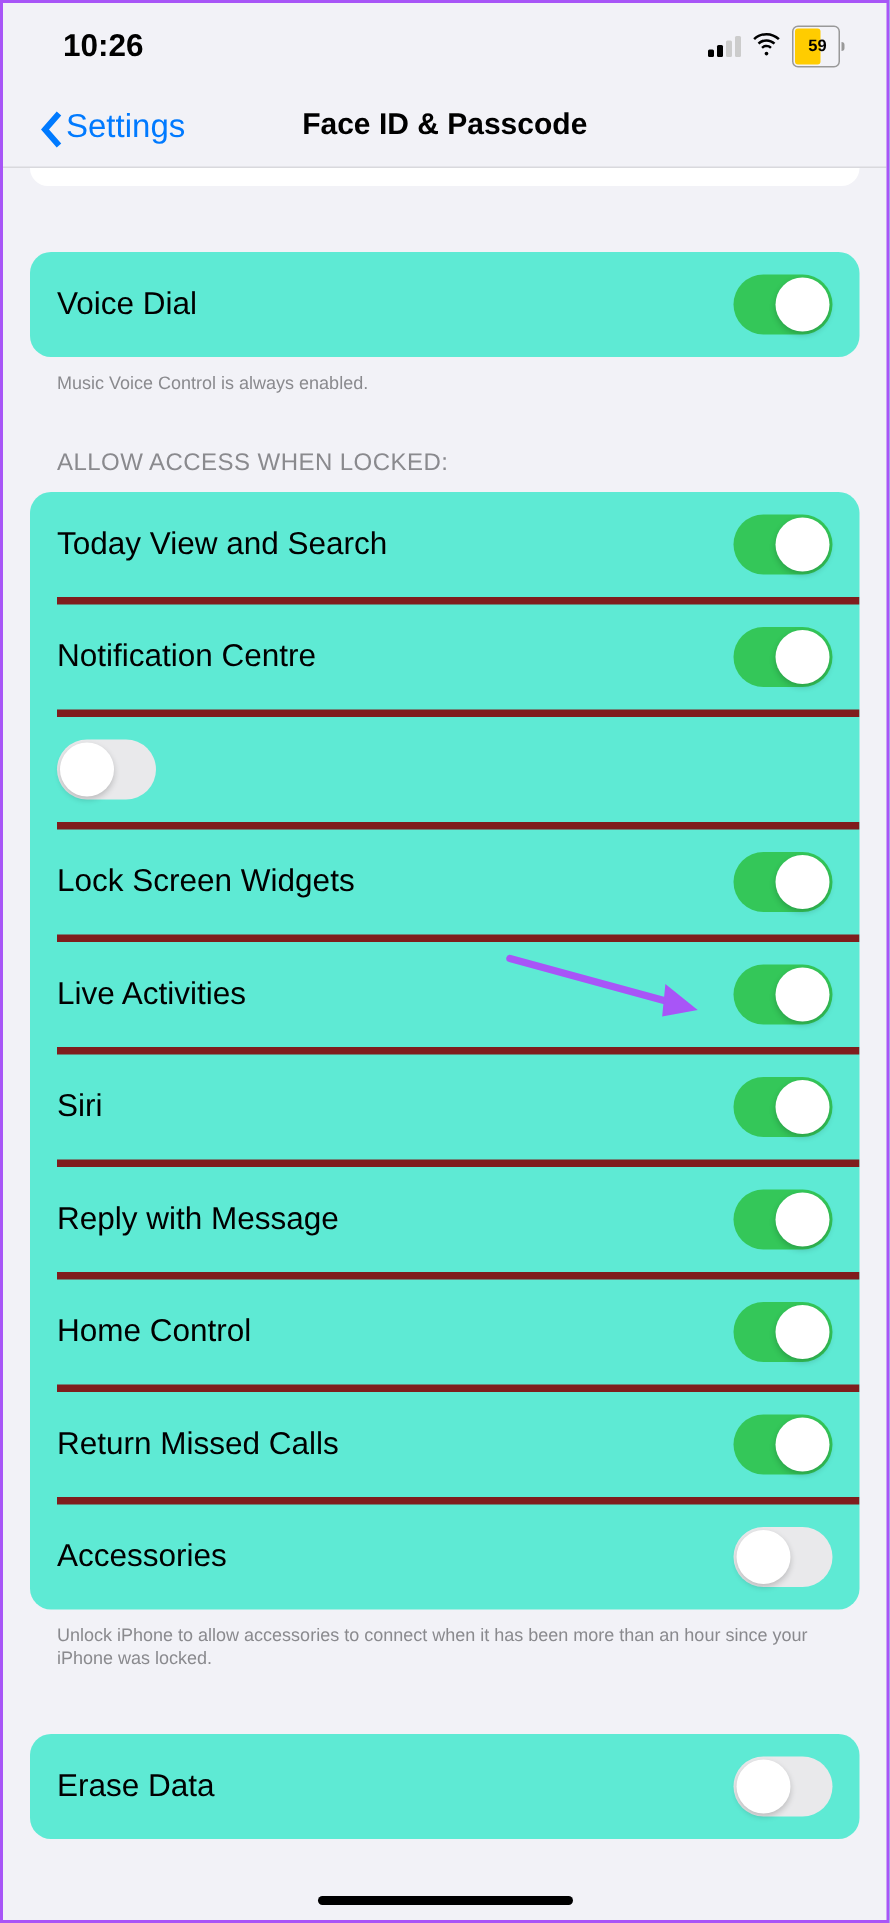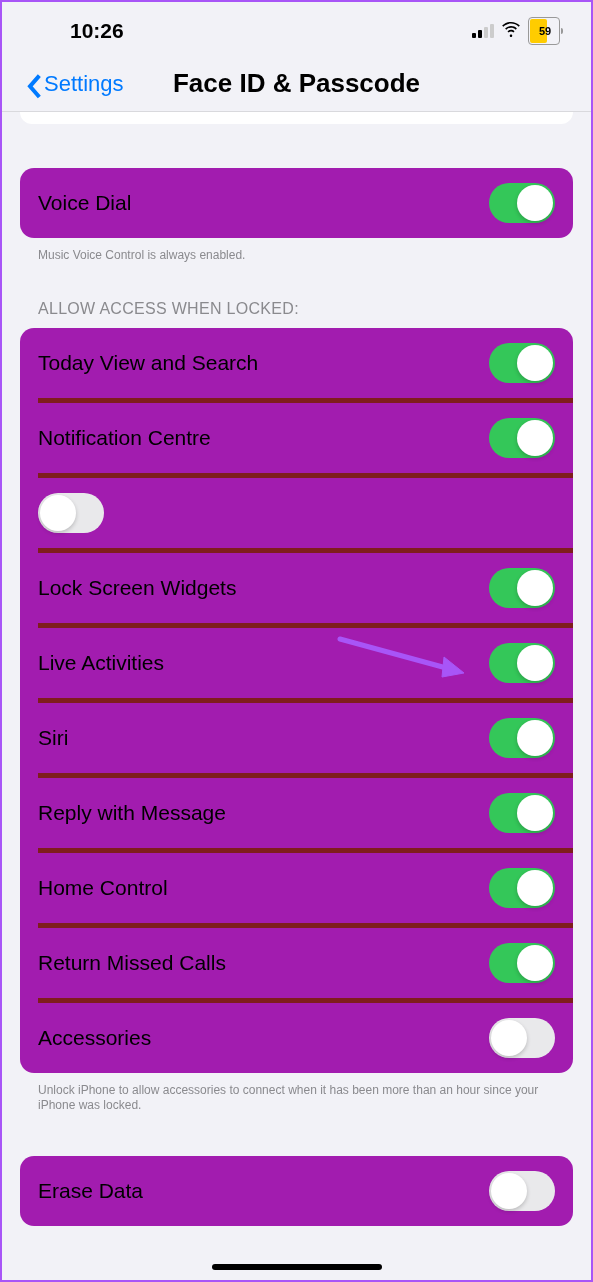--- a/index.html
+++ b/index.html
@@ -16,21 +16,20 @@
       display: flex;
       justify-content: space-between;
       align-items: center;
       padding: 12px 28px 8px 40px;
       height: 54px;
     }
     .status-time {
       font-size: 21px;
       font-weight: 600;
       color: #000;
-      margin-left: 28px;
     }
     .status-right {
       display: flex;
       align-items: center;
       gap: 7px;
     }
     .signal-bars {
       display: flex;
       align-items: flex-end;
       gap: 2px;
@@ -101,35 +100,35 @@
     }
     .chevron-left {
       width: 16px;
       height: 22px;
     }
     .chevron-left svg { stroke: #007aff; fill: none; stroke-width: 3; }
     .nav-title {
       position: absolute;
       left: 50%;
       transform: translateX(-50%);
-      font-size: 26px;
+      font-size: 20px;
       font-weight: 600;
       color: #000;
     }
     .content {
       padding: 0 18px;
     }
     .card-stub {
       background: #fff;
       border-radius: 0 0 14px 14px;
       height: 12px;
       margin-bottom: 44px;
     }
     .section {
-      background: #a21caf;
+      background: #5eead4;
       border-radius: 14px;
       overflow: hidden;
     }
     .row {
       display: flex;
       align-items: center;
       justify-content: space-between;
       padding: 15px 18px;
       min-height: 60px;
     }

